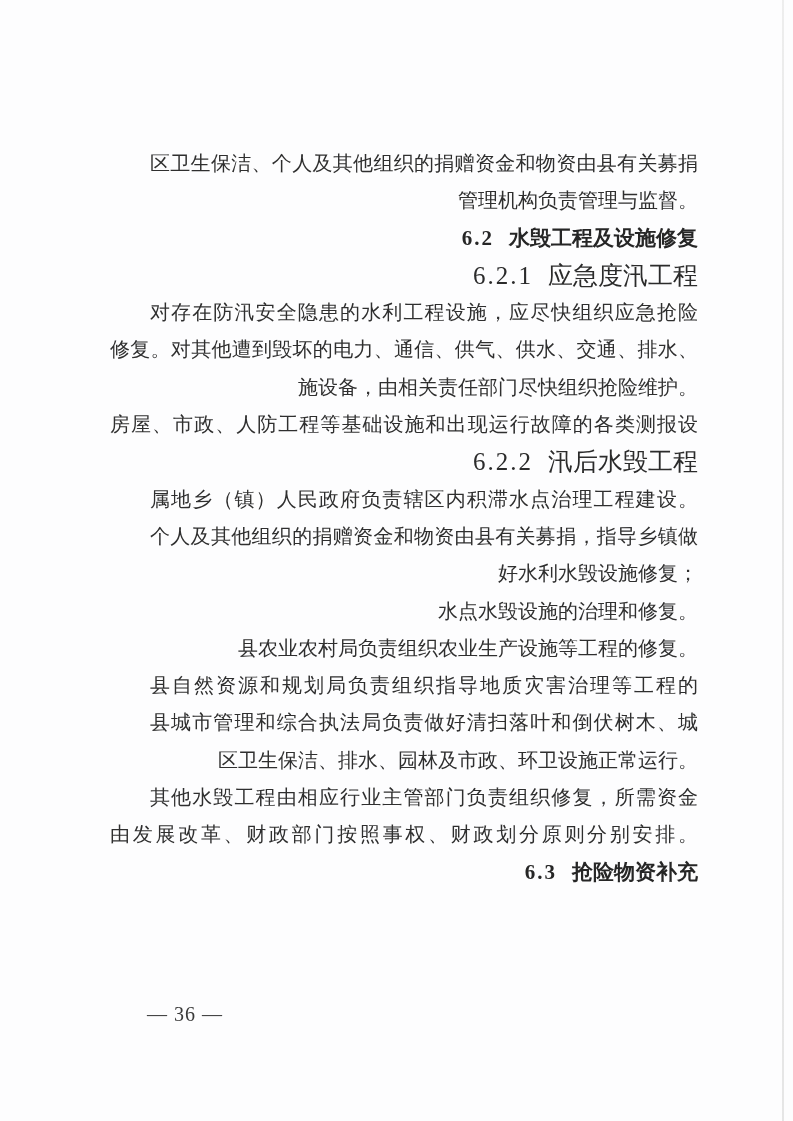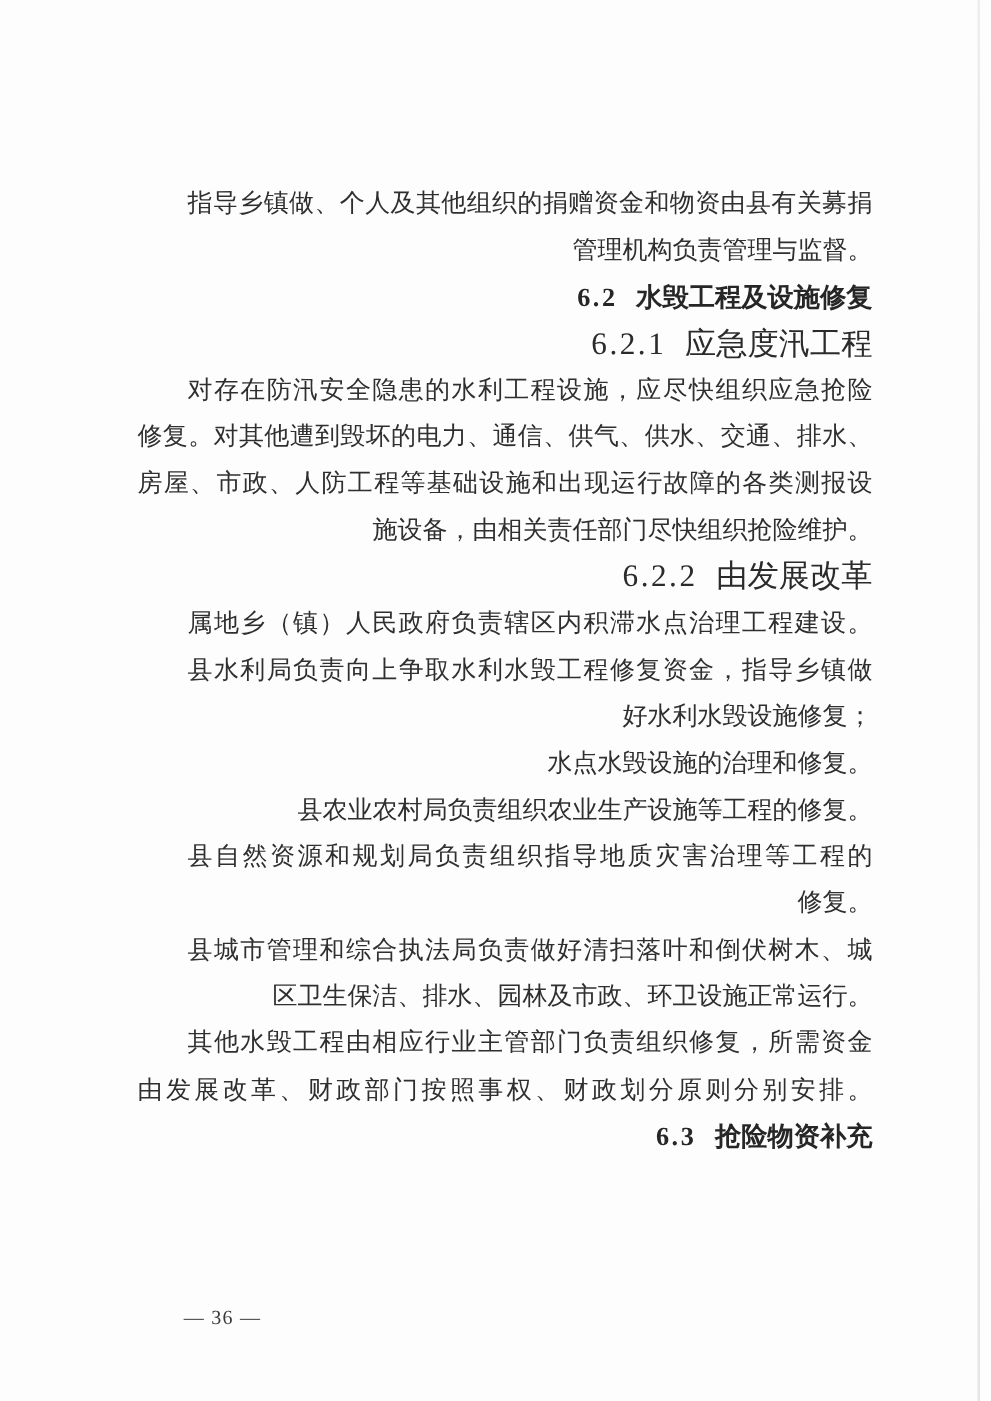--- a/index.html
+++ b/index.html
@@ -28,60 +28,59 @@
   .just{
     white-space:normal;
     text-align:justify;
     text-align-last:justify;
     text-justify:inter-ideograph;
   }
   .h1{font-weight:bold;font-size:21px;color:#262626;}
   .h2{font-size:25px;color:#2b2b2b;}
   .hnum{letter-spacing:2px;margin-right:15px;font-family:"Liberation Serif",serif;margin-left:40px;}
   .footer{
-    position:absolute;left:147px;top:1043px;
-    font-size:16px;line-height:24px;color:#3a3a3a;letter-spacing:1px;
+    position:absolute;left:147px;top:1002px;
+    font-size:20px;line-height:24px;color:#3a3a3a;letter-spacing:1px;
   }
 </style>
 </head>
 <body>
 
 <div class="page">
 
   <div class="scanline"></div>
 
   <main class="textblock">
 
-    <div class="line indent just">指导乡镇做、个人及其他组织的捐赠资金和物资由县有关募捐</div>
+    <div class="line indent just">区卫生保洁、个人及其他组织的捐赠资金和物资由县有关募捐</div>
     <div class="line">管理机构负责管理与监督。</div>
 
     <div class="line h1 indent">
       <span class="hnum">6.2</span><span>水毁工程及设施修复</span>
     </div>
 
     <div class="line h2 indent">
       <span class="hnum">6.2.1</span><span>应急度汛工程</span>
     </div>
 
     <div class="line indent just">对存在防汛安全隐患的水利工程设施，应尽快组织应急抢险</div>
     <div class="line just">修复。对其他遭到毁坏的电力、通信、供气、供水、交通、排水、</div>
+    <div class="line">施设备，由相关责任部门尽快组织抢险维护。</div>
     <div class="line just">房屋、市政、人防工程等基础设施和出现运行故障的各类测报设</div>
-    <div class="line">施设备，由相关责任部门尽快组织抢险维护。</div>
 
     <div class="line h2 indent">
-      <span class="hnum">6.2.2</span><span>由发展改革</span>
+      <span class="hnum">6.2.2</span><span>汛后水毁工程</span>
     </div>
 
     <div class="line indent just">属地乡（镇）人民政府负责辖区内积滞水点治理工程建设。</div>
-    <div class="line indent just">县水利局负责向上争取水利水毁工程修复资金，指导乡镇做</div>
+    <div class="line indent just">个人及其他组织的捐赠资金和物资由县有关募捐，指导乡镇做</div>
     <div class="line">好水利水毁设施修复；</div>
     <div class="line">水点水毁设施的治理和修复。</div>
     <div class="line indent">县农业农村局负责组织农业生产设施等工程的修复。</div>
     <div class="line indent just">县自然资源和规划局负责组织指导地质灾害治理等工程的</div>
-    <div class="line">修复。</div>
     <div class="line indent just">县城市管理和综合执法局负责做好清扫落叶和倒伏树木、城</div>
     <div class="line">区卫生保洁、排水、园林及市政、环卫设施正常运行。</div>
     <div class="line indent just">其他水毁工程由相应行业主管部门负责组织修复，所需资金</div>
     <div class="line just">由发展改革、财政部门按照事权、财政划分原则分别安排。</div>
 
     <div class="line h1 indent">
       <span class="hnum">6.3</span><span>抢险物资补充</span>
     </div>
 
   </main>

